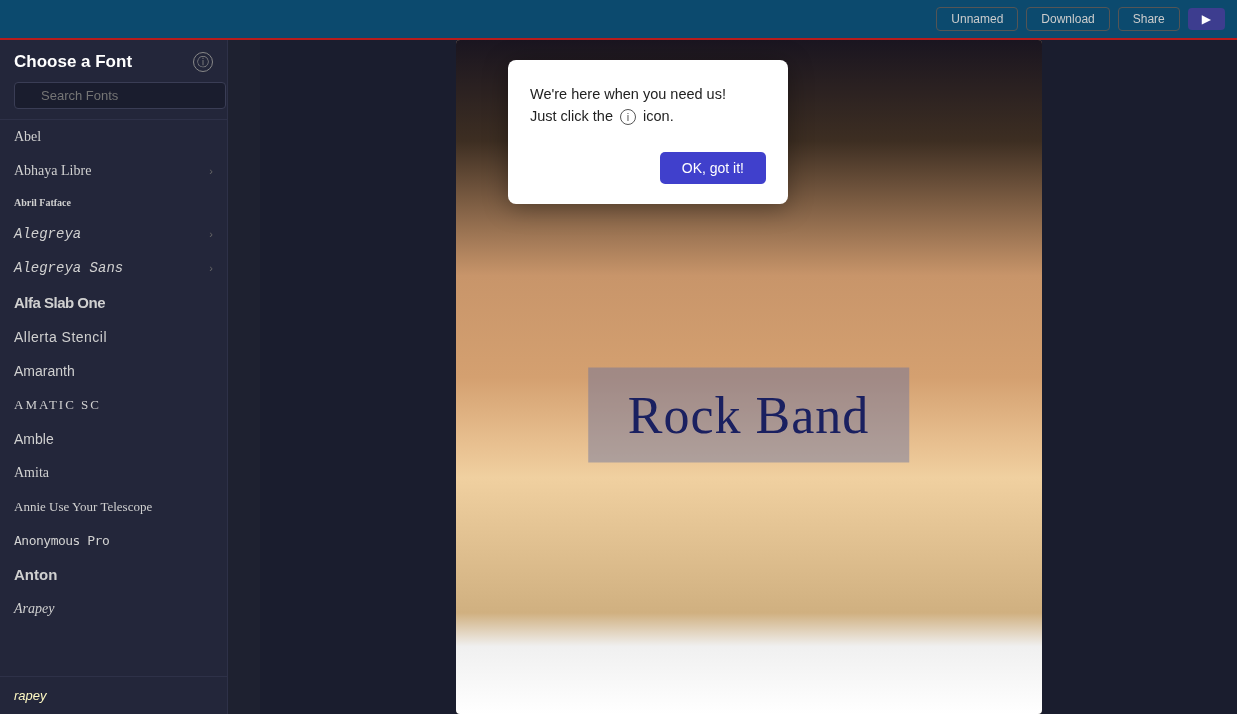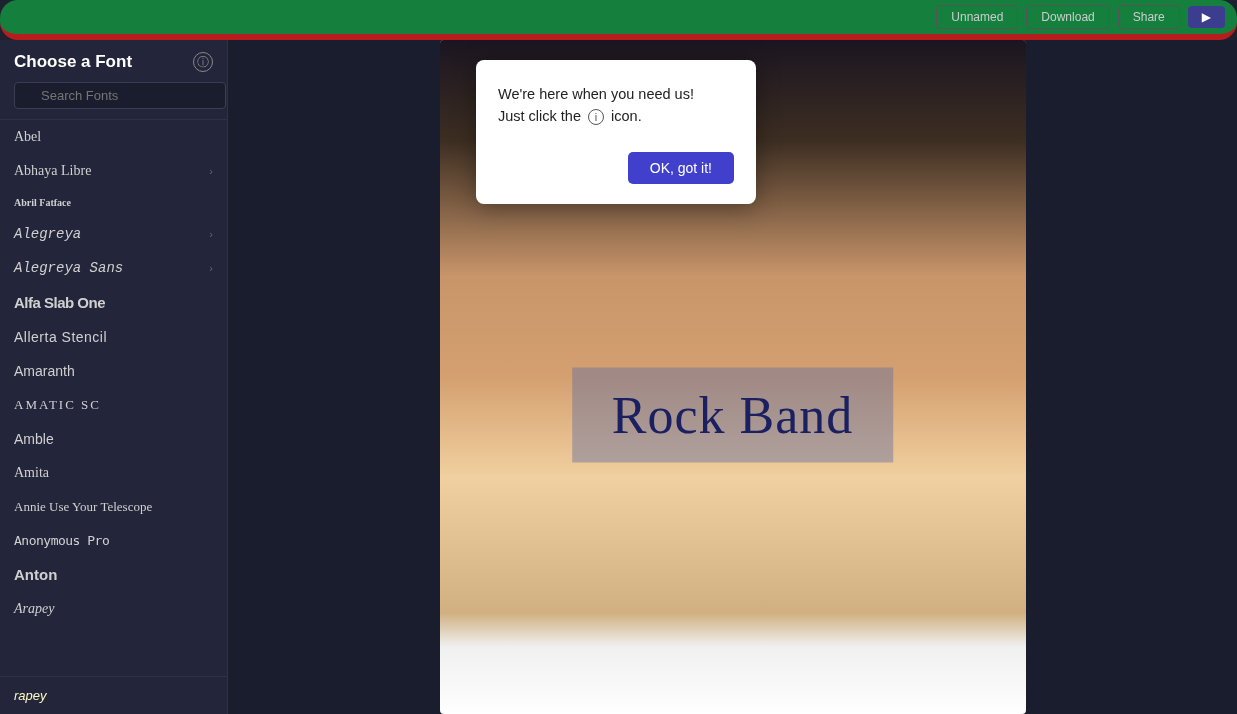--- a/index.html
+++ b/index.html
@@ -8,27 +8,26 @@
       height: 714px;
       overflow: hidden;
       font-family: 'Segoe UI', Arial, sans-serif;
       background: #1e2130;
       position: relative;
     }
 
     
     #top-bar {
       height: 40px;
-      background: #15803d;
+      background: #0c4a6e;
       display: flex;
       align-items: center;
       justify-content: flex-end;
       padding: 0 12px;
-      border-bottom: 6px solid #b91c1c;
-      border-radius: 18px;
+      border-bottom: 2px solid #b91c1c;
     }
     .top-bar-btn {
       background: #3d3d8f;
       color: #fff;
       border: none;
       border-radius: 4px;
       padding: 4px 14px;
       font-size: 12px;
       cursor: pointer;
       margin-left: 8px;
@@ -41,20 +40,21 @@
       padding: 4px 14px;
       font-size: 12px;
       cursor: pointer;
       margin-left: 8px;
     }
 
     
     #main {
       display: flex;
       height: calc(714px - 40px);
+      gap: 32px;
     }
 
     
     #sidebar {
       width: 228px;
       min-width: 228px;
       background: #23263a;
       display: flex;
       flex-direction: column;
       border-right: 1px solid #2e3148;

